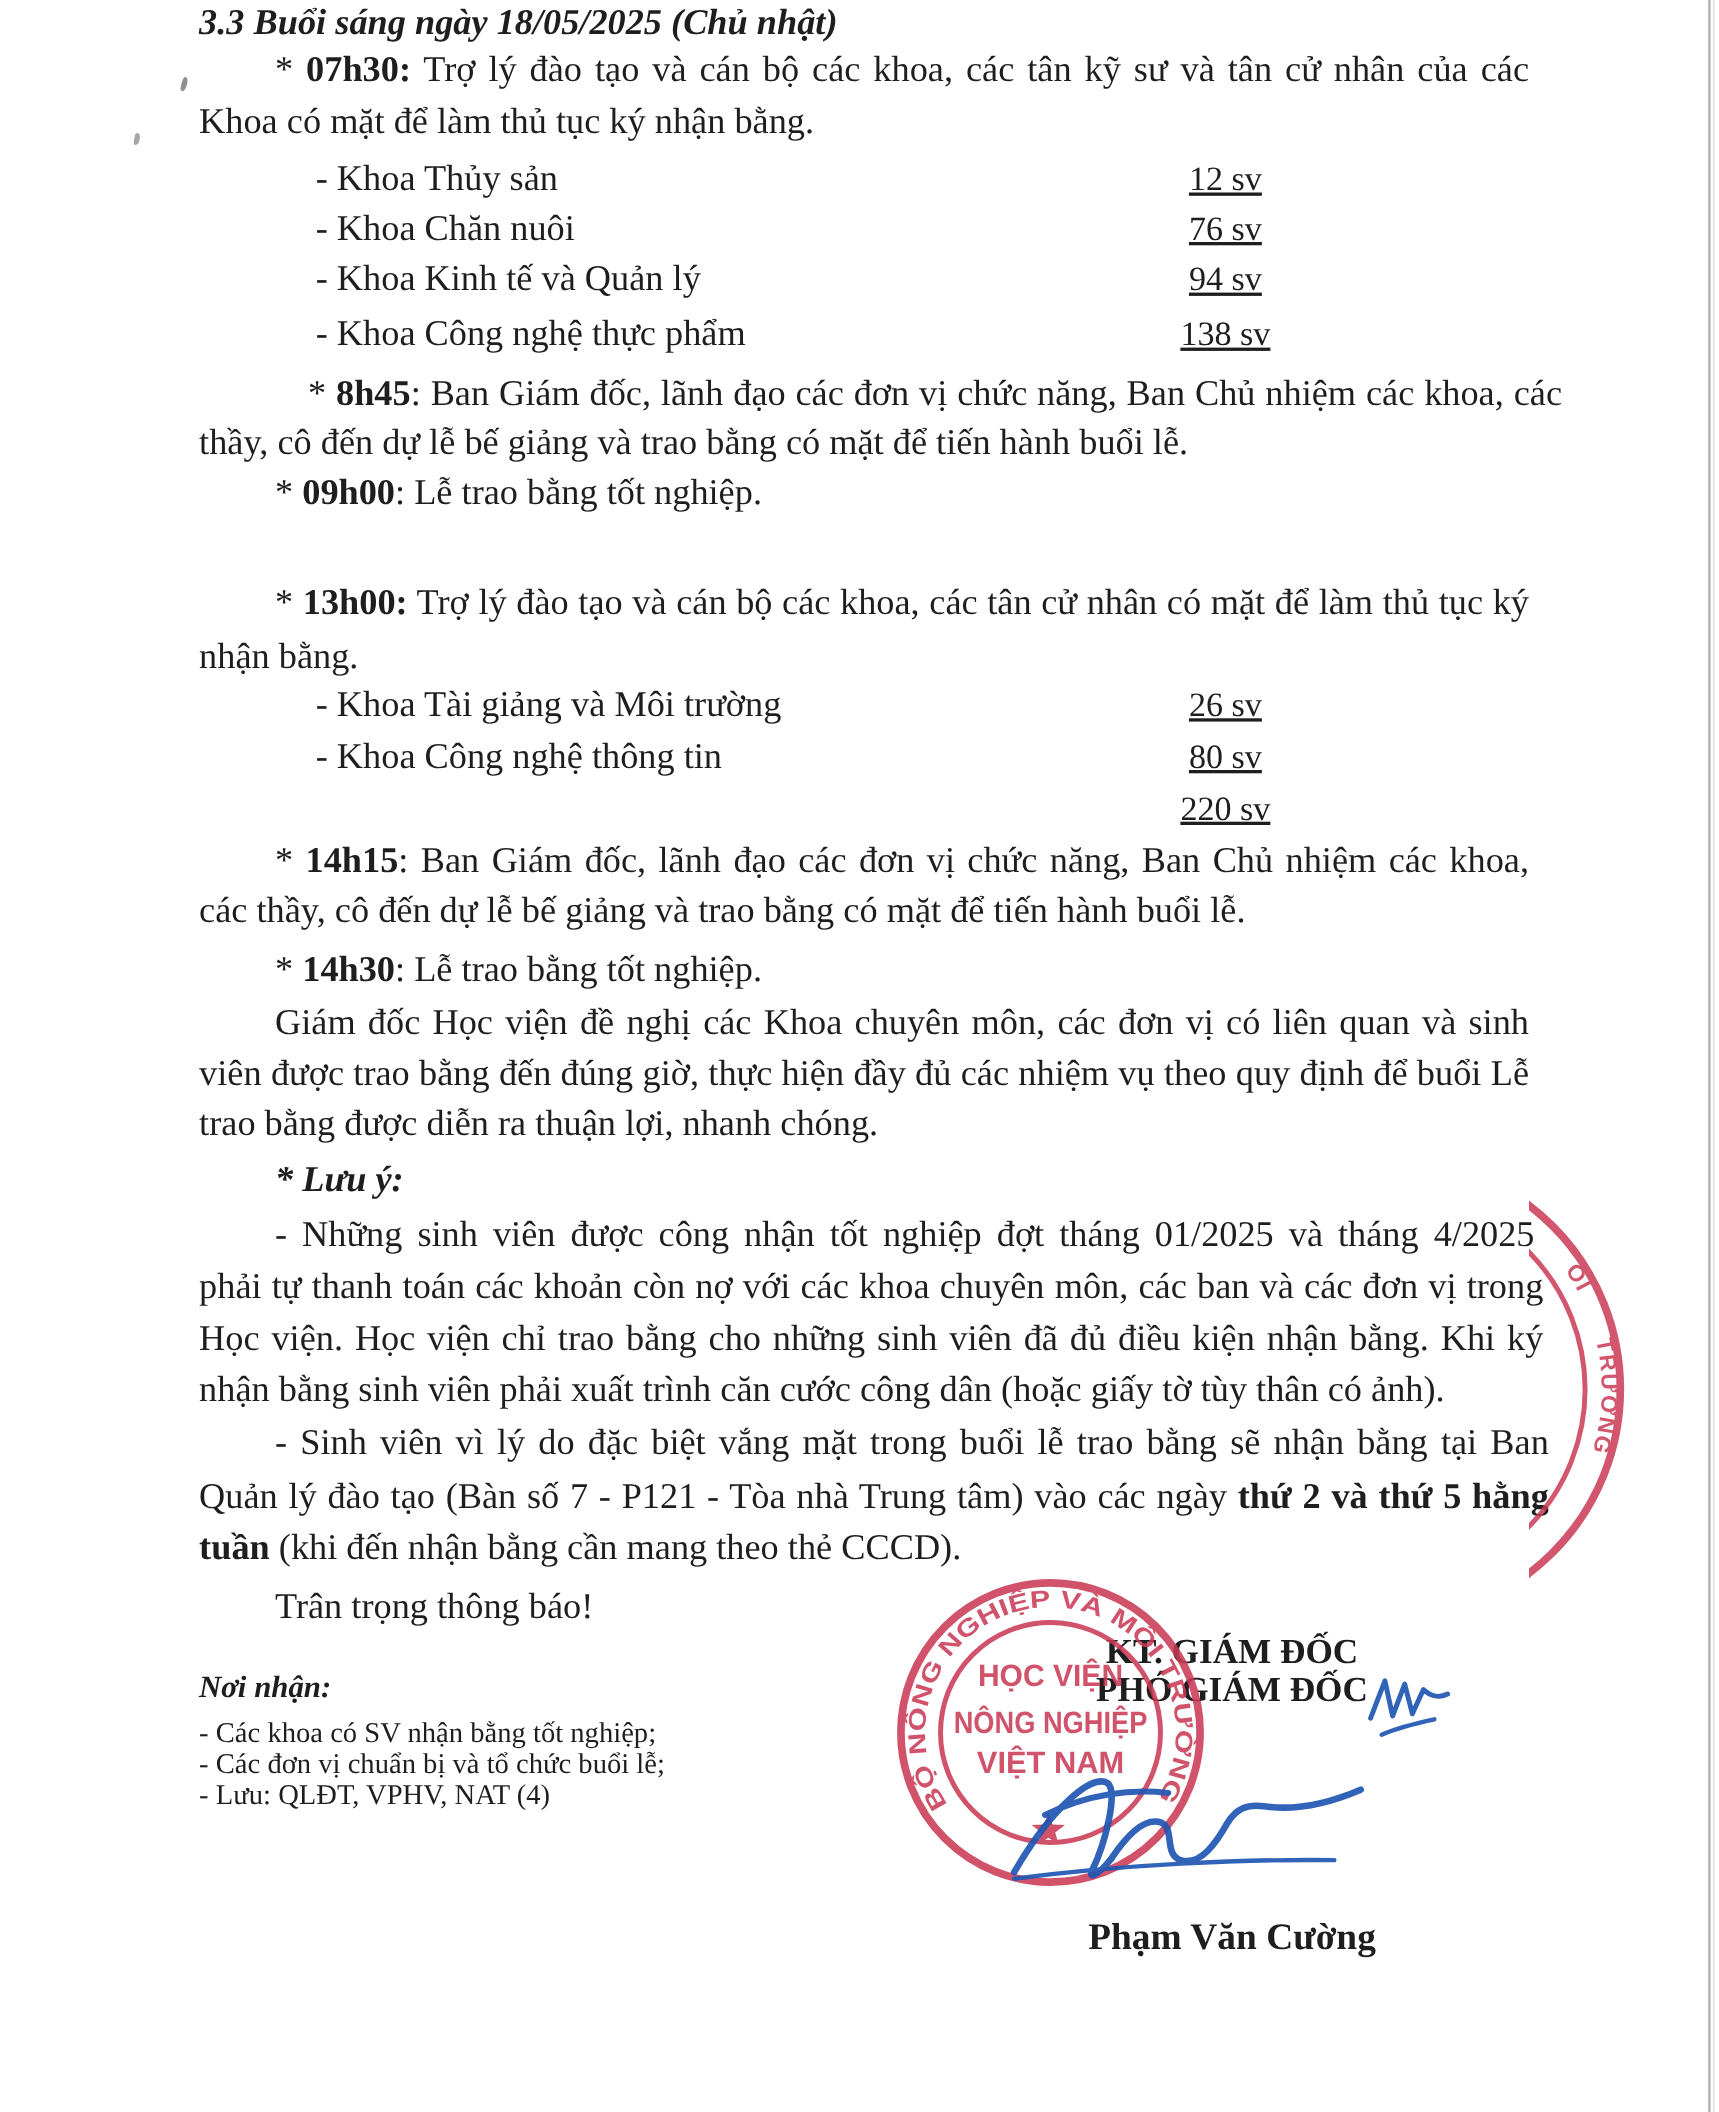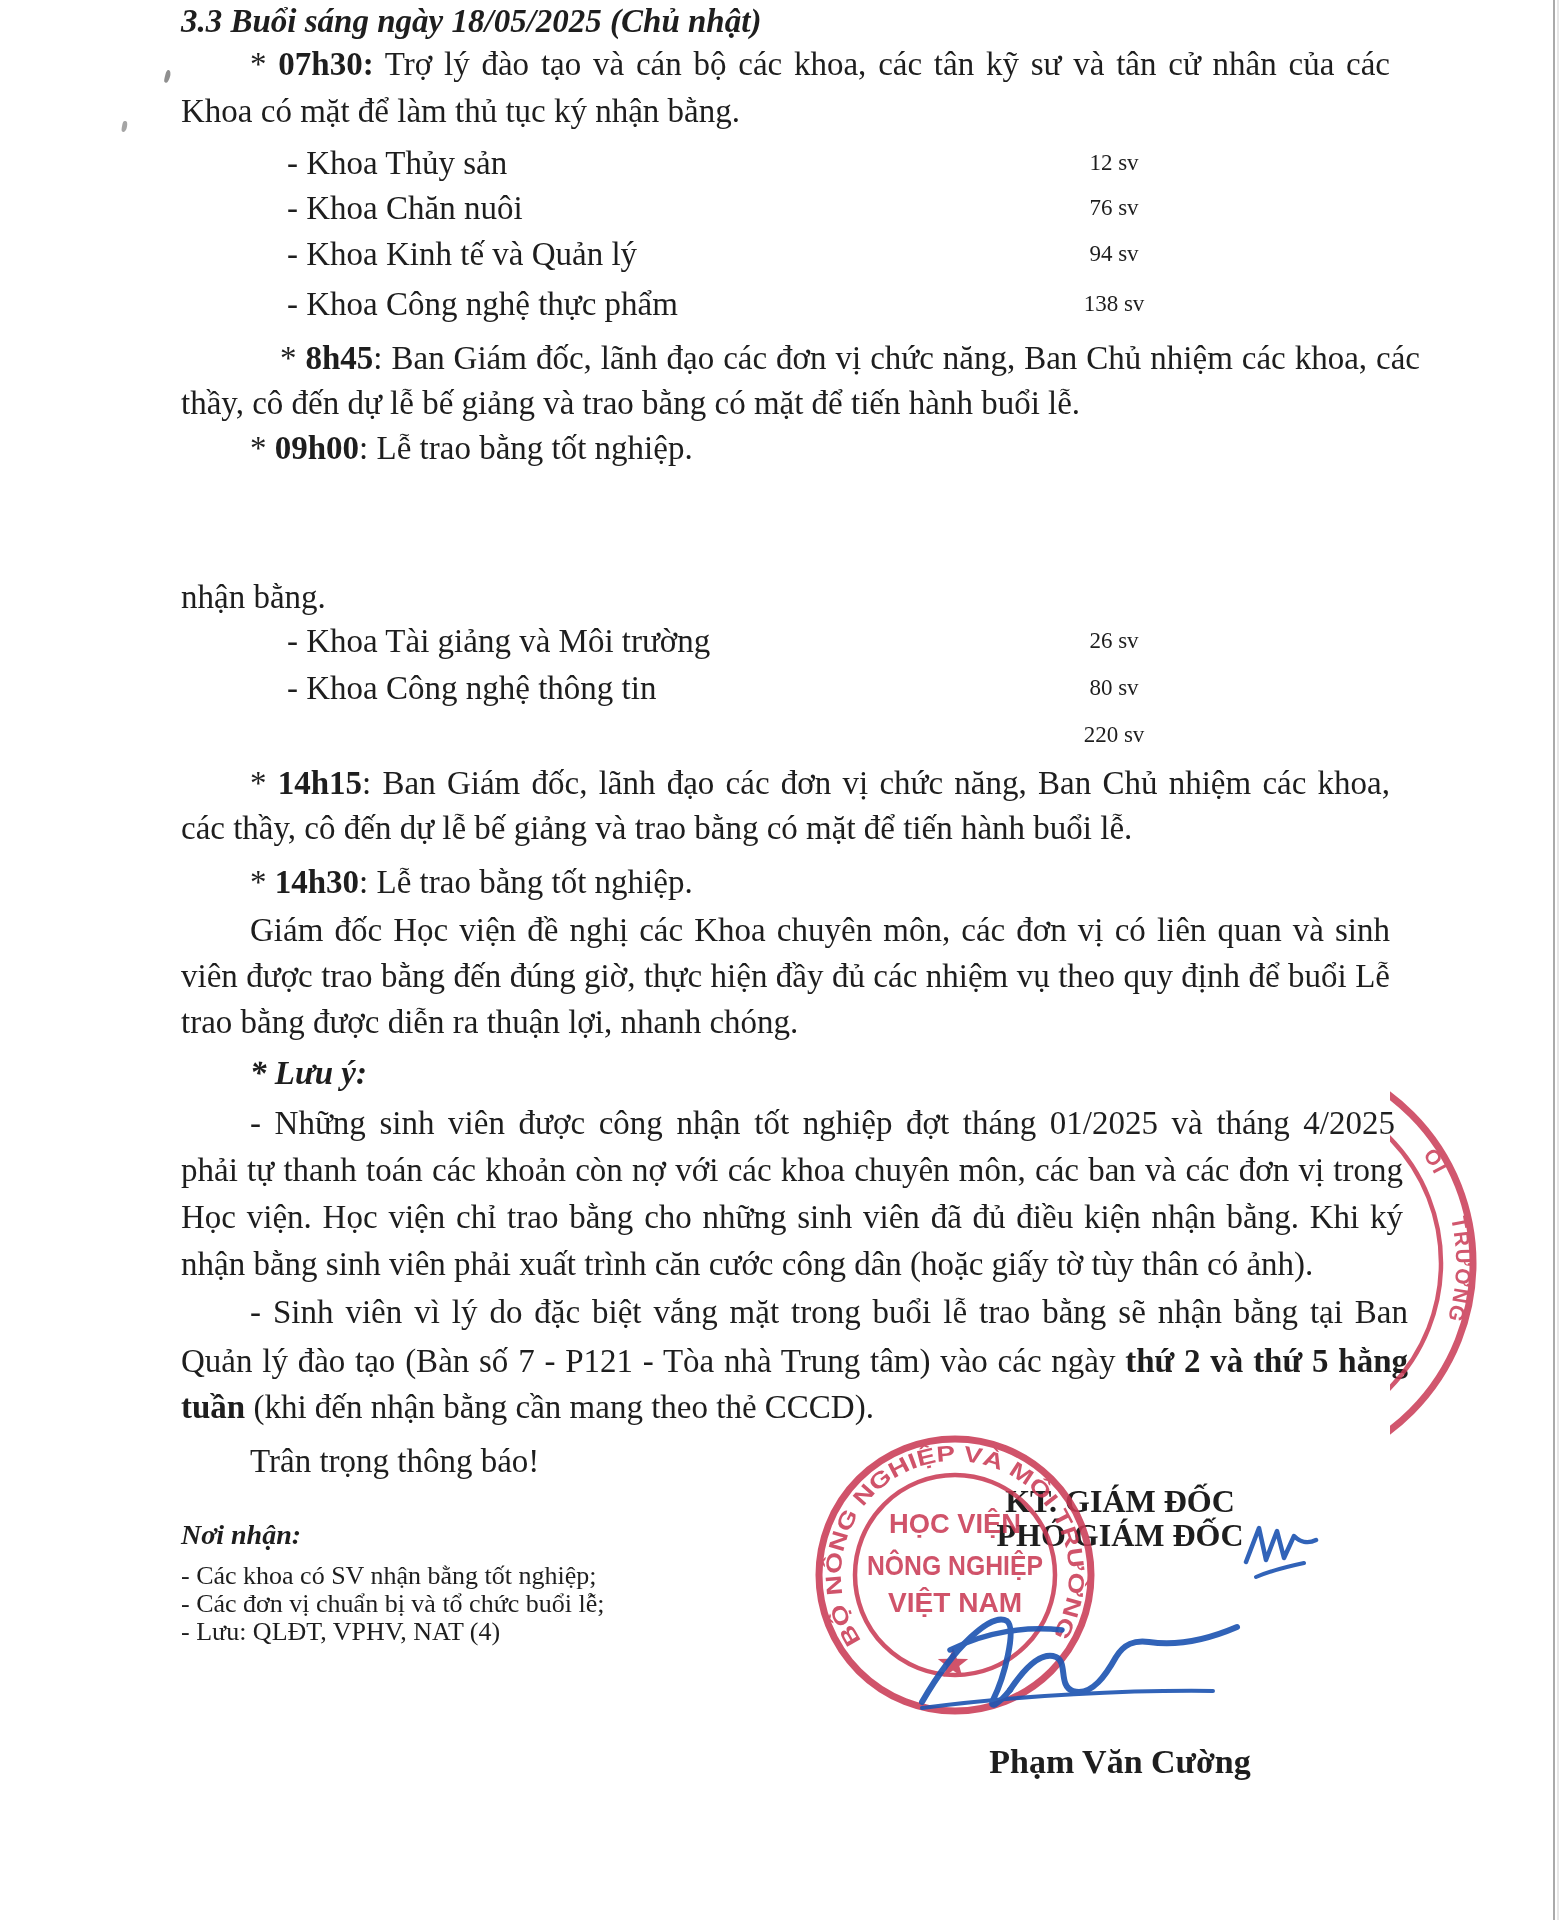--- a/index.html
+++ b/index.html
@@ -6,21 +6,21 @@
   .page{
     position:relative;width:1563px;height:1920px;background:#ffffff;
     font-family:"Liberation Serif","DejaVu Serif",serif;color:#1e1e1e;
     overflow:hidden;
   }
   .ln{position:absolute;font-size:33px;line-height:46px;height:46px;white-space:normal;}
   .just{text-align:justify;text-align-last:justify;overflow:hidden;}
   .hd{font-weight:bold;font-style:italic;}
   .b{font-weight:bold;}
   .bi{font-weight:bold;font-style:italic;}
-  .count{position:absolute;width:100px;text-align:center;font-size:23px;line-height:46px;}
+  .count{position:absolute;width:100px;text-align:center;font-size:31px;line-height:46px;text-decoration:underline;}
   .small{font-size:26px;line-height:29px;height:29px;}
   .sign{position:absolute;width:330px;text-align:center;font-weight:bold;font-size:32px;line-height:36px;}
   .speck{position:absolute;background:#8f8f8f;border-radius:45% 55% 60% 40%;}
   .scanline{position:absolute;top:0;height:1920px;}
   svg text{font-family:"Liberation Sans","DejaVu Sans",sans-serif;font-weight:bold;}
 </style>
 </head>
 <body>
 
 <div class="page">
@@ -49,20 +49,23 @@
   <div class="ln just" style="left:250px;top:335px;width:1140px;margin-left:30px;">
     <span>* </span><span class="b">8h45</span><span>: Ban Giám đốc, lãnh đạo các đơn vị chức năng, Ban Chủ nhiệm các khoa, các</span>
   </div>
   <div class="ln" style="left:181px;top:380px;">thầy, cô đến dự lễ bế giảng và trao bằng có mặt để tiến hành buổi lễ.</div>
 
   <div class="ln" style="left:250px;top:425px;">
     <span>* </span><span class="b">09h00</span><span>: Lễ trao bằng tốt nghiệp.</span>
   </div>
 
 
+  <div class="ln just" style="left:250px;top:525px;width:1140px;">
+    <span>* </span><span class="b">13h00:</span><span> Trợ lý đào tạo và cán bộ các khoa, các tân cử nhân có mặt để làm thủ tục ký</span>
+  </div>
   <div class="ln" style="left:181px;top:574px;">nhận bằng.</div>
 
   <div class="ln" style="left:287px;top:618px;">- Khoa Tài giảng và Môi trường</div>
   <div class="count" style="left:1064px;top:618px;">26 sv</div>
   <div class="ln" style="left:287px;top:665px;">- Khoa Công nghệ thông tin</div>
   <div class="count" style="left:1064px;top:665px;">80 sv</div>
   <div class="count" style="left:1064px;top:712px;">220 sv</div>
 
   <div class="ln just" style="left:250px;top:760px;width:1140px;">
     <span>* </span><span class="b">14h15</span><span>: Ban Giám đốc, lãnh đạo các đơn vị chức năng, Ban Chủ nhiệm các khoa,</span>

